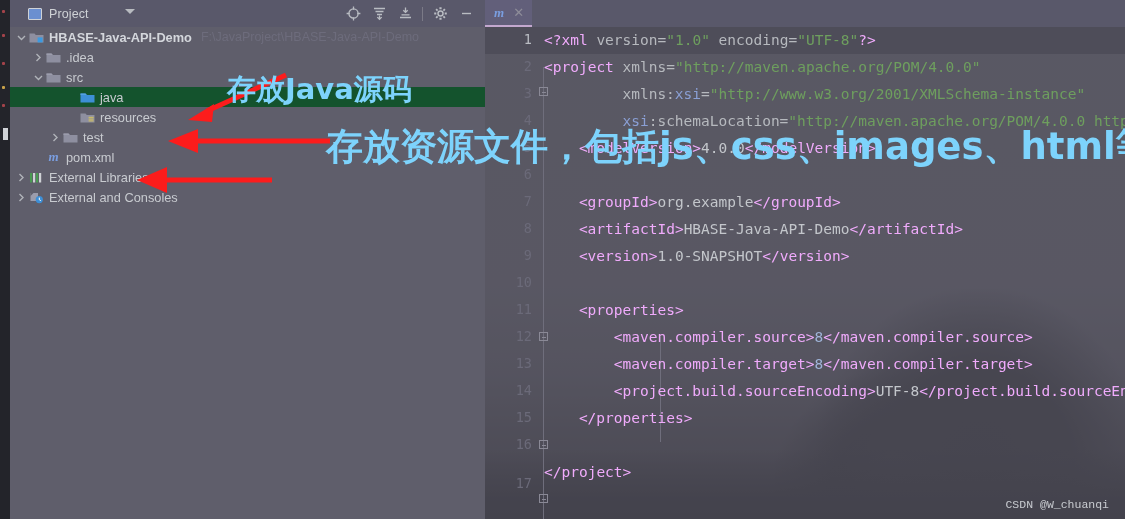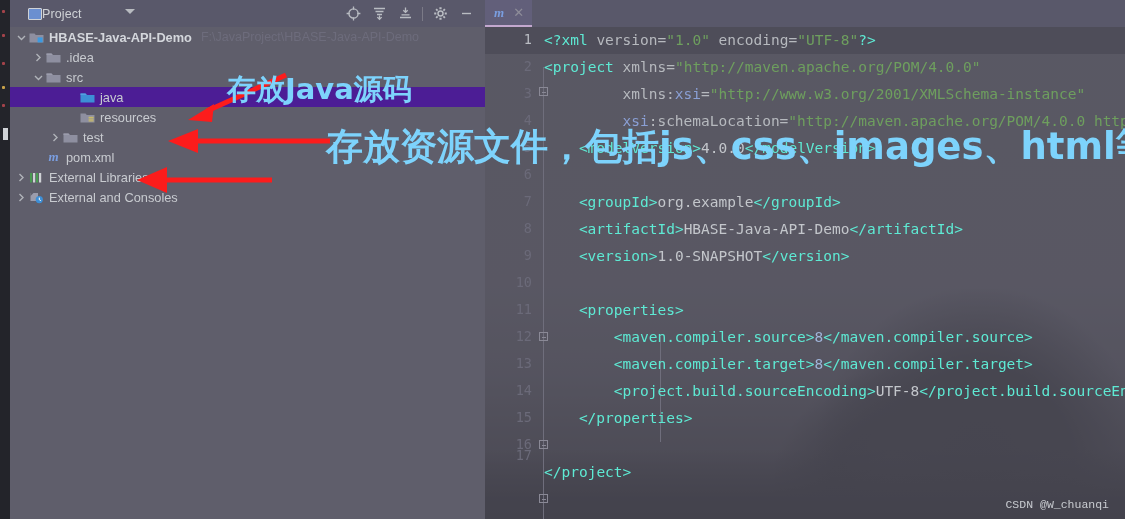--- a/index.html
+++ b/index.html
@@ -9,34 +9,34 @@
   #app{position:relative;width:1125px;height:519px;overflow:hidden;background:#5d5c6a;}
 
   
   .leftstrip{position:absolute;left:0;top:0;width:10px;height:519px;background:#23242a;z-index:40;}
   .leftstrip .tinydots{position:absolute;left:2px;top:4px;width:6px;height:160px;}
   .leftstrip .d{position:absolute;width:3px;height:3px;background:#a3424a;border-radius:1px;}
 
   
   .projectpane{position:absolute;left:10px;top:0;width:475px;height:519px;background:#5f5e6b;z-index:10;}
   .pp-header{position:relative;height:27px;background:#59586a;}
-  .pp-title-wrap{position:absolute;left:18px;top:0;height:27px;display:flex;align-items:center;}
+  .pp-title-wrap{position:absolute;left:18px;top:0;height:27px;display:flex;align-items:center;gap:7px;}
   .pp-icon{width:14px;height:12px;border:1.6px solid #cfd2d6;border-radius:1px;box-sizing:border-box;
            background:#6b8fd0;}
   .pp-title{font-size:12.5px;color:#cfd2d6;letter-spacing:.1px;}
   .pp-chevron{position:absolute;left:115px;top:9px;width:0;height:0;
               border-left:5px solid transparent;border-right:5px solid transparent;border-top:5px solid #b8bbc0;}
   .pp-tools{position:absolute;right:6px;top:0;height:27px;display:flex;align-items:center;gap:0px;}
   .tbtn{width:26px;height:27px;display:flex;align-items:center;justify-content:center;}
   .tbtn svg{display:block;}
   .tsep{width:1px;height:14px;background:#7b7a87;margin:0 4px;}
 
   .pp-tree{position:relative;height:492px;overflow:hidden;font-size:12.8px;color:#c5c8cd;}
   .row{position:relative;height:20px;display:flex;align-items:center;white-space:nowrap;}
-  .row.sel{background:#4c1d95;}
+  .row.sel{background:#14532d;}
   .arrow{width:11px;height:11px;margin-right:2px;flex:0 0 auto;position:relative;}
   .arrow.none{visibility:hidden;}
   .arrow svg{position:absolute;left:0;top:0;}
   .fico{width:15px;height:13px;margin-right:5px;flex:0 0 auto;position:relative;}
   .lbl{font-size:12.8px;color:#c8cbd0;}
   .lbl.bold{font-weight:bold;color:#d4d7dc;}
   .path{font-size:12.5px;color:#6d6c7c;margin-left:9px;}
   .mico{width:15px;height:13px;margin-right:5px;flex:0 0 auto;display:flex;align-items:center;
         justify-content:center;color:#7a9ee0;font-style:italic;font-weight:bold;font-size:13px;
         font-family:"Liberation Serif",serif;}
@@ -69,21 +69,21 @@
        color:#6b6a79;font-family:"DejaVu Sans Mono","Liberation Mono",monospace;}
   .curline{position:absolute;left:0;top:0;width:640px;height:27px;background:#4e4d59;}
   .vline{position:absolute;width:1px;background:#6f6e7c;}
   .foldmark{position:absolute;width:9px;height:9px;border:1px solid #8a8996;box-sizing:border-box;}
   .foldmark.minus:after{content:"";position:absolute;left:1.5px;top:3.5px;width:4px;height:1px;background:#8a8996;}
 
   .code{position:absolute;left:55px;top:0;width:600px;height:492px;
         font-family:"DejaVu Sans Mono","Liberation Mono",monospace;font-size:14.5px;
         line-height:27px;white-space:pre;}
   .cl{position:absolute;left:0;white-space:pre;}
-  .tg{color:#5eead4;}
+  .tg{color:#f0abfc;}
   .at{color:#b6b9be;}
   .atx{color:#8a9fd4;}
   .vl{color:#6e9f5e;}
   .tx{color:#c3c6cb;}
   .nm{color:#9fb4d8;}
 
   .watermark{position:absolute;right:16px;bottom:8px;font-size:11.5px;color:#c9ccd1;z-index:9;
              font-family:Liberation Mono, monospace;}
 
   
@@ -295,21 +295,21 @@
           <div class="gln" style="top: 166px;">7</div>
           <div class="gln" style="top: 193px;">8</div>
           <div class="gln" style="top: 220px;">9</div>
           <div class="gln" style="top: 247px;">10</div>
           <div class="gln" style="top: 274px;">11</div>
           <div class="gln" style="top: 301px;">12</div>
           <div class="gln" style="top: 328px;">13</div>
           <div class="gln" style="top: 355px;">14</div>
           <div class="gln" style="top: 382px;">15</div>
           <div class="gln" style="top: 409px;">16</div>
-          <div class="gln" style="top: 420px;">17</div>
+          <div class="gln" style="top: 448px;">17</div>
         </div>
 
       <div class="vline" style="left:58px;top:40px;height:452px;"></div>
       <div class="vline" style="left:175px;top:310px;height:105px;"></div>
       <div class="foldmark minus" style="left:54px;top:60px;"></div>
       <div class="foldmark minus" style="left:54px;top:305px;"></div>
       <div class="foldmark minus" style="left:54px;top:413px;"></div>
       <div class="foldmark minus" style="left:54px;top:467px;"></div>
 
       <div class="code"><div class="cl" style="top: 0px; left: 4px;"><span class="tg">&lt;?xml </span><span class="at">version=</span><span class="vl">"1.0"</span><span class="at"> encoding=</span><span class="vl">"UTF-8"</span><span class="tg">?&gt;</span></div><div class="cl" style="top: 27px; left: 4px;"><span class="tg">&lt;project </span><span class="at">xmlns=</span><span class="vl">"http://maven.apache.org/POM/4.0.0"</span></div><div class="cl" style="top: 54px; left: 82.48px;"><span class="at">xmlns:</span><span class="atx">xsi</span><span class="at">=</span><span class="vl">"http://www.w3.org/2001/XMLSchema-instance"</span></div><div class="cl" style="top: 81px; left: 82.48px;"><span class="atx">xsi</span><span class="at">:schemaLocation=</span><span class="vl">"http://maven.apache.org/POM/4.0.0 http</span></div><div class="cl" style="top: 108px; left: 38.88px;"><span class="tg">&lt;modelVersion&gt;</span><span class="tx">4.0.0</span><span class="tg">&lt;/modelVersion&gt;</span></div><div class="cl" style="top: 135px; left: 4px;"></div><div class="cl" style="top: 162px; left: 38.88px;"><span class="tg">&lt;groupId&gt;</span><span class="tx">org.example</span><span class="tg">&lt;/groupId&gt;</span></div><div class="cl" style="top: 189px; left: 38.88px;"><span class="tg">&lt;artifactId&gt;</span><span class="tx">HBASE-Java-API-Demo</span><span class="tg">&lt;/artifactId&gt;</span></div><div class="cl" style="top: 216px; left: 38.88px;"><span class="tg">&lt;version&gt;</span><span class="tx">1.0-SNAPSHOT</span><span class="tg">&lt;/version&gt;</span></div><div class="cl" style="top: 243px; left: 4px;"></div><div class="cl" style="top: 270px; left: 38.88px;"><span class="tg">&lt;properties&gt;</span></div><div class="cl" style="top: 297px; left: 73.76px;"><span class="tg">&lt;maven.compiler.source&gt;</span><span class="nm">8</span><span class="tg">&lt;/maven.compiler.source&gt;</span></div><div class="cl" style="top: 324px; left: 73.76px;"><span class="tg">&lt;maven.compiler.target&gt;</span><span class="nm">8</span><span class="tg">&lt;/maven.compiler.target&gt;</span></div><div class="cl" style="top: 351px; left: 73.76px;"><span class="tg">&lt;project.build.sourceEncoding&gt;</span><span class="tx">UTF-8</span><span class="tg">&lt;/project.build.sourceEncoding&gt;</span></div><div class="cl" style="top: 378px; left: 38.88px;"><span class="tg">&lt;/properties&gt;</span></div><div class="cl" style="top: 405px; left: 4px;"></div><div class="cl" style="top: 432px; left: 4px;"><span class="tg">&lt;/project&gt;</span></div></div>

